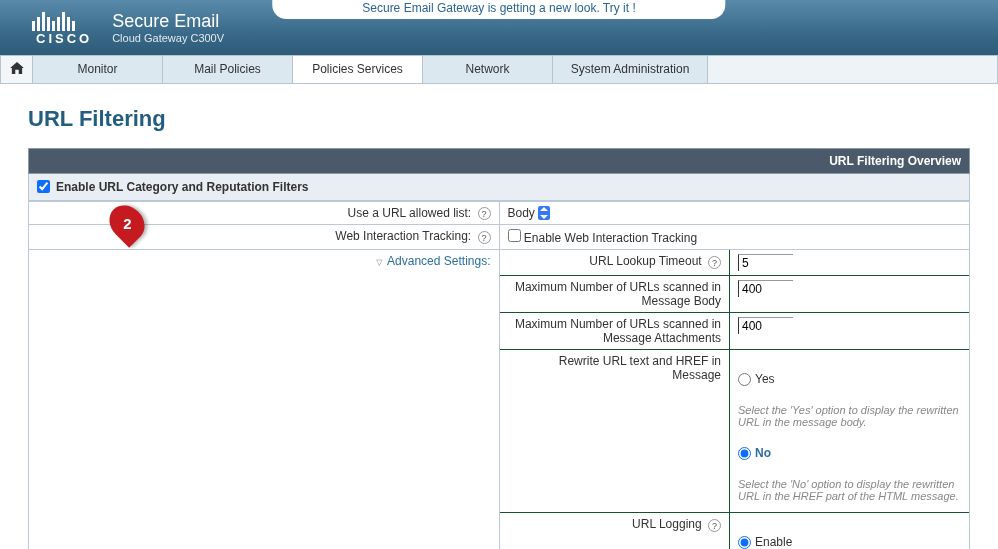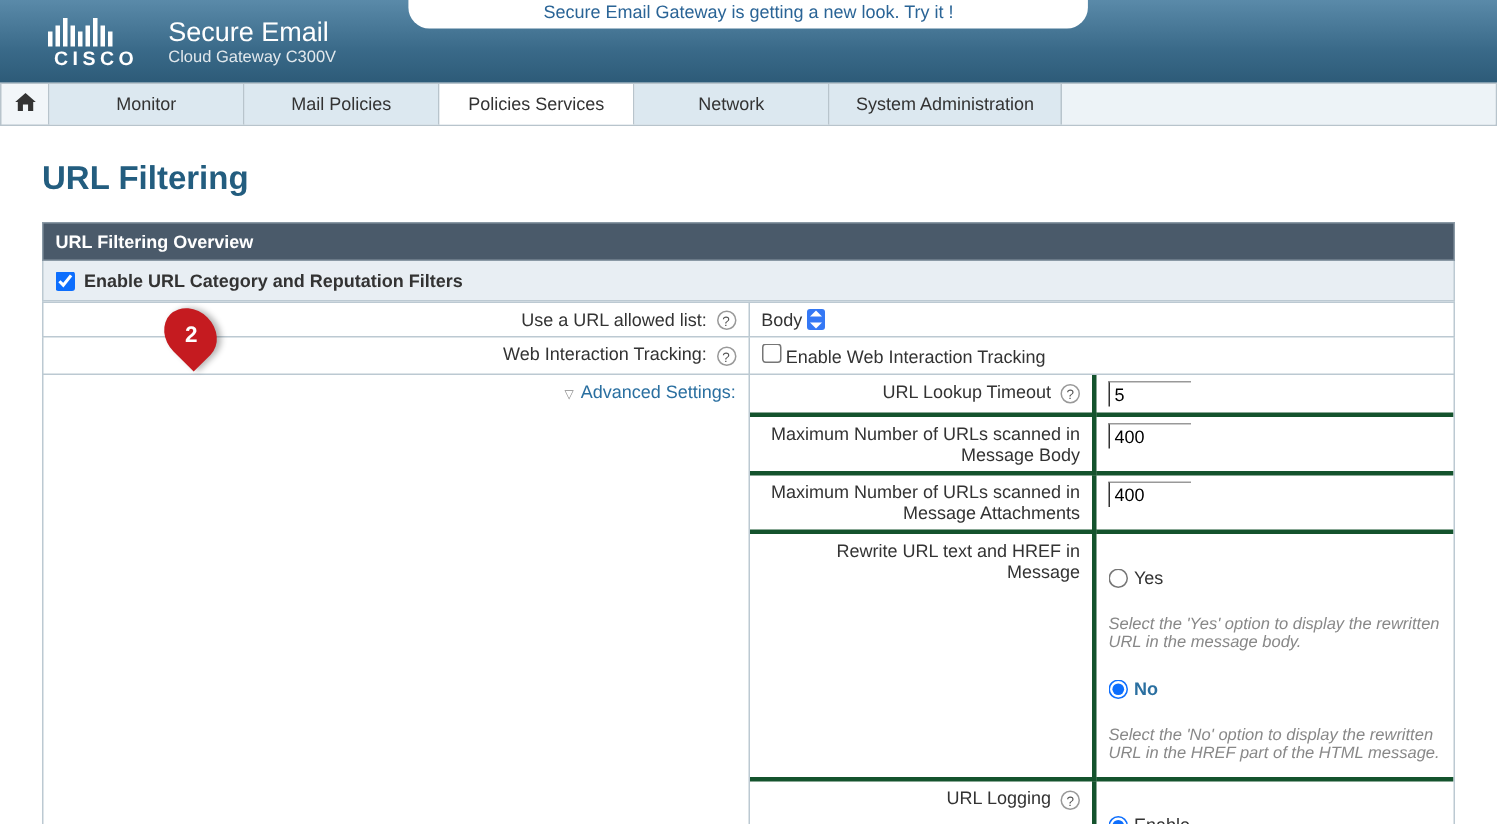--- a/index.html
+++ b/index.html
@@ -28,43 +28,43 @@
     .navbar { display: flex; border: 1px solid #b8c4cc; background: #f2f6f9; }
     .home-icon { width: 32px; text-align: center; padding: 6px 0; border-right: 1px solid #b8c4cc; }
     .home-svg { width: 14px; height: 12px; fill: #333; }
     .nav-item { padding: 6px 0; width: 130px; text-align: center; border-right: 1px solid #b8c4cc; background: #dce8f0; cursor: pointer; font-size: 12px; }
     .nav-item.active { background: #fff; }
     .nav-spacer { flex: 1; background: #edf3f7; }
     
     .content { padding: 22px 28px 10px 28px; }
     .page-title { color: #235d7f; font-size: 22px; font-weight: bold; margin-bottom: 16px; }
     
-    .panel-header { background: #4a5a6a; color: #fff; font-weight: bold; padding: 5px 8px; font-size: 12px; border: 1px solid #8a99a5; }
-    .panel-sub { background: #e8eef3; border: 1px solid #bcc9d2; border-top: none; padding: 6px 8px; display: flex; align-items: flex-end; font-weight: bold; font-size: 12px; position: relative; }
+    .panel-header { background: #4a5a6a; color: #fff; font-weight: bold; padding: 5px 8px; font-size: 12px; border: 1px solid #8a99a5; text-align: right; }
+    .panel-sub { background: #e8eef3; border: 1px solid #bcc9d2; border-top: none; padding: 6px 8px; display: flex; align-items: flex-start; font-weight: bold; font-size: 12px; position: relative; }
     .panel-sub input[type="checkbox"] { margin-right: 6px; accent-color: #0d6efd; }
     
     .settings-table { width: 100%; border-collapse: collapse; border: 1px solid #bcc9d2; border-top: none; }
     .settings-table td { border: 1px solid #bcc9d2; padding: 4px 8px; font-size: 12px; vertical-align: top; }
     .label-cell { text-align: right; width: 50%; }
     .label-cell-inner { text-align: right; width: 230px; }
     .value-cell { width: 50%; }
     
     .help-icon { display: inline-block; width: 13px; height: 13px; border: 1px solid #999; border-radius: 50%; text-align: center; line-height: 12px; font-size: 9px; color: #555; margin-left: 3px; vertical-align: middle; cursor: help; }
     
     .select-wrap { display: inline-flex; align-items: center; }
     .select-arrows { display: inline-block; width: 12px; height: 14px; background: #3478f5; border-radius: 2px; position: relative; margin-left: 3px; }
     .select-arrows::before, .select-arrows::after { content: ''; position: absolute; left: 2px; border-left: 4px solid transparent; border-right: 4px solid transparent; }
     .select-arrows::before { top: 1px; border-bottom: 4px solid #fff; }
     .select-arrows::after { bottom: 1px; border-top: 4px solid #fff; }
     
     .adv-label { color: #2a6fa0; }
     .toggle-tri { font-size: 8px; color: #888; margin-right: 2px; }
     
     .nested-table { width: 100%; border-collapse: collapse; }
-    .nested-table td { border: 3px solid #14532d; }
+    .nested-table td { border: 1px solid #14532d; }
     .nested-table tr:first-child td { border-top: none; }
     .nested-table tr:last-child td { border-bottom: none; }
     .nested-table td:first-child { border-left: none; }
     .nested-table td:last-child { border-right: none; }
     
     .text-input { border: none; border-left: 1px solid #333; border-top: 1px solid #999; width: 55px; padding: 1px 3px; font-size: 12px; }
     
     .radio-row { display: flex; align-items: center; gap: 4px; margin: 18px 0; }
     .radio-row input { accent-color: #0d6efd; }
     .hint { color: #888; font-style: italic; font-size: 11px; margin-bottom: 6px; }

